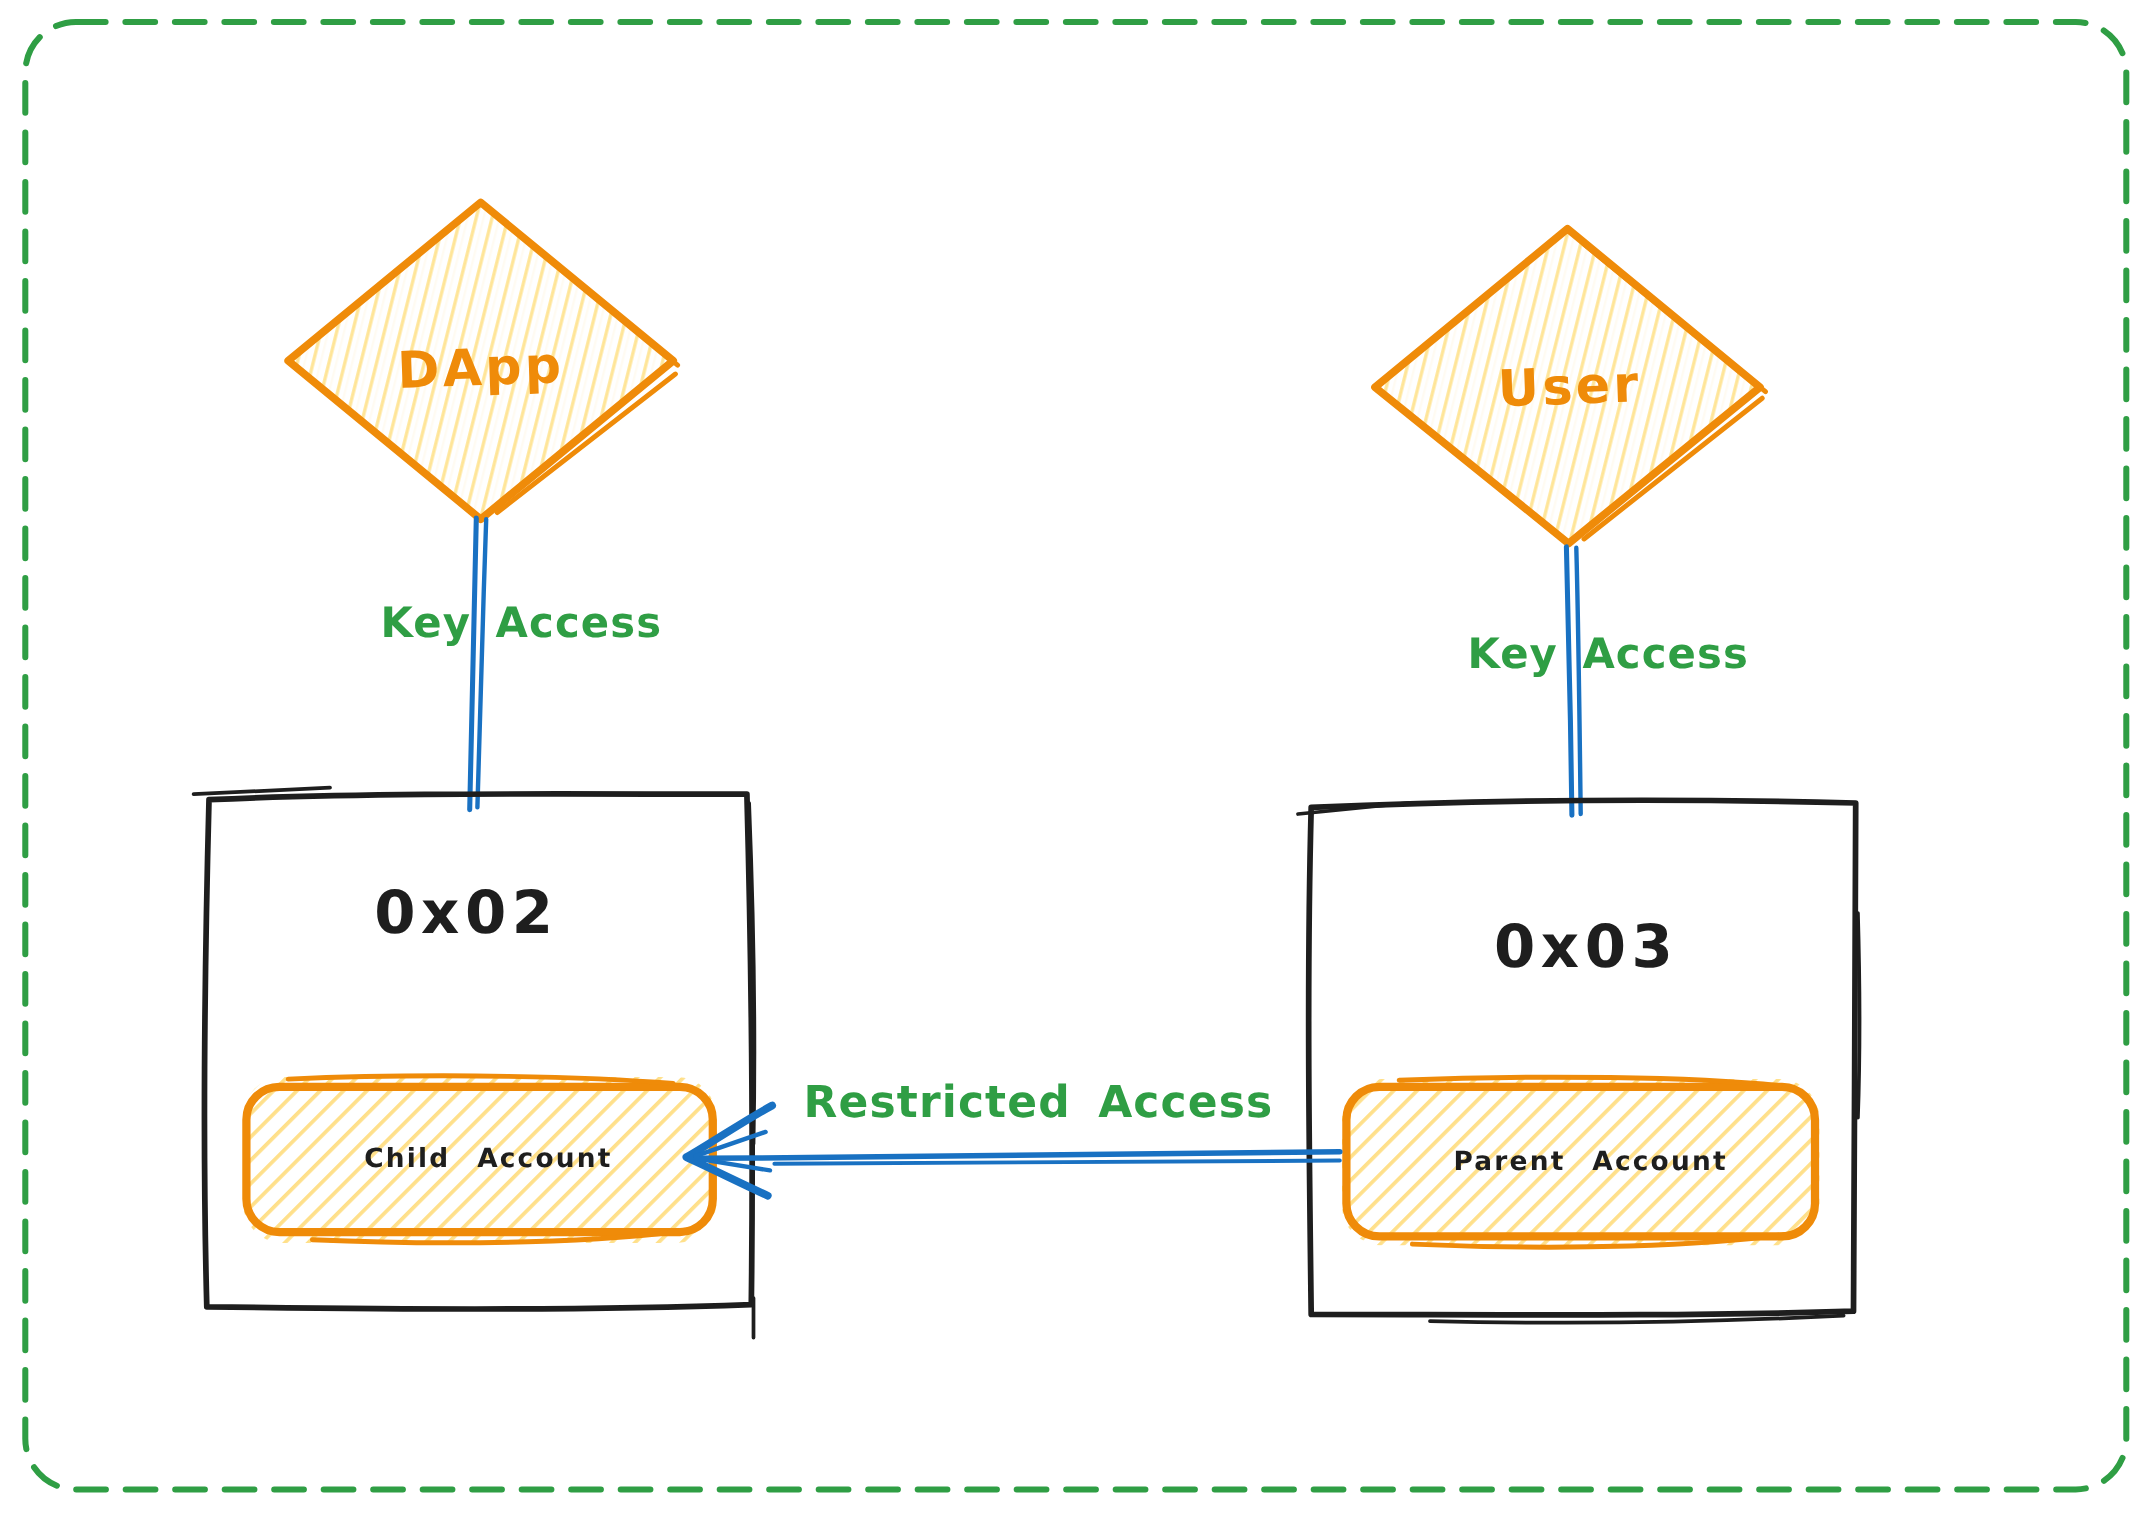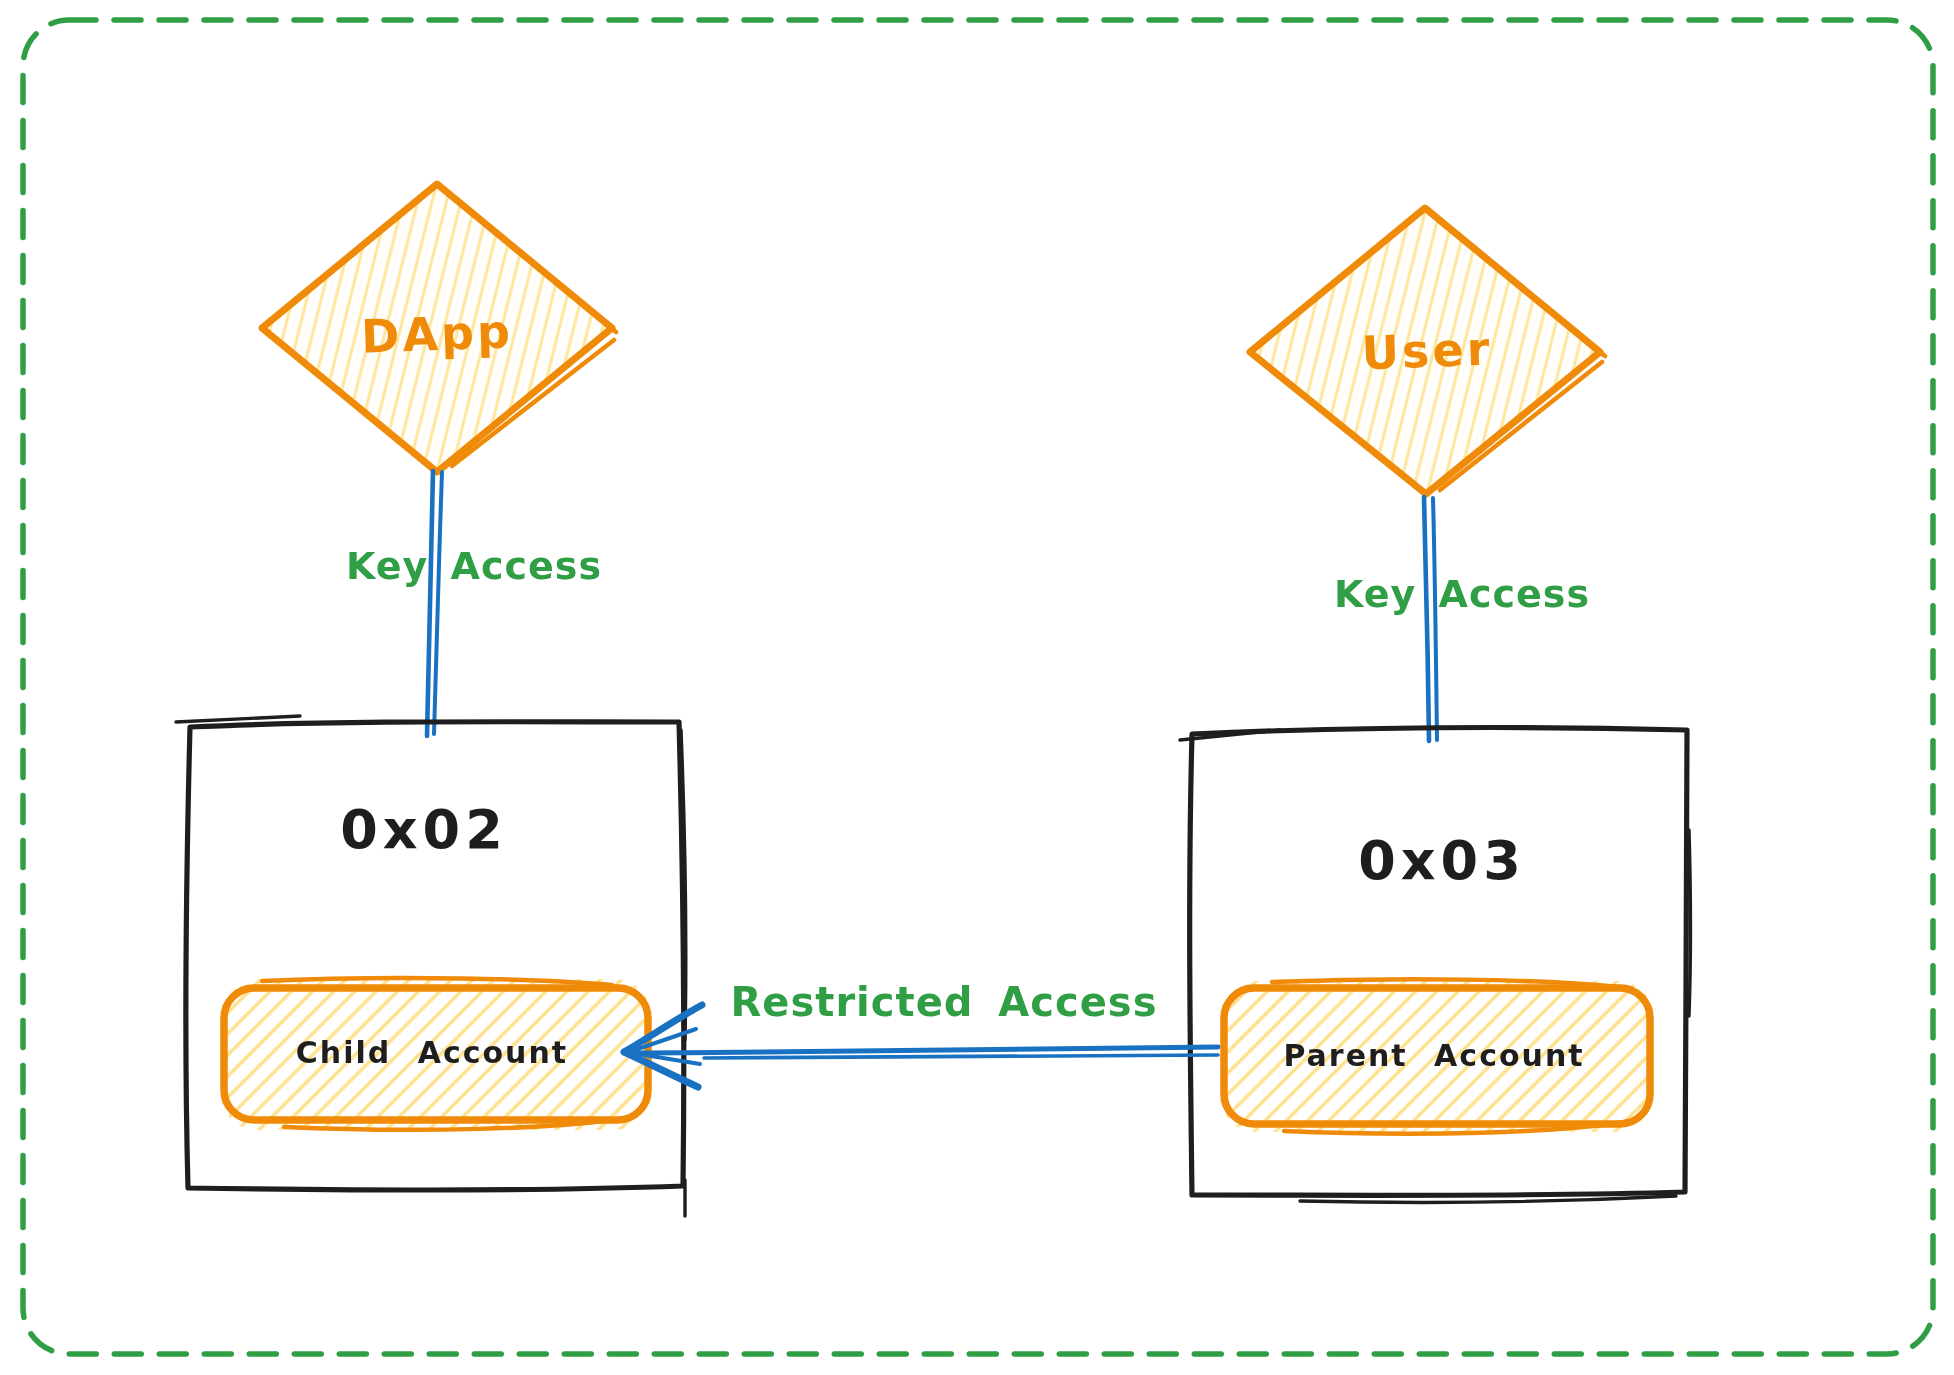--- a/index.html
+++ b/index.html
@@ -19,21 +19,21 @@
     user-select:none;
   }
   .lbl-actor{
     font-size:46px;font-weight:700;color:#ef8b09;letter-spacing:3px;
     transform:translate(-50%,-50%) rotate(-2deg);
   }
   .lbl-addr{
     font-size:54px;font-weight:600;color:#1e1e1e;letter-spacing:5px;margin-top:10px;
   }
   .lbl-account{
-    font-size:30px;font-weight:600;color:#1e1e1e;letter-spacing:2px;word-spacing:14px;
+    font-size:24px;font-weight:600;color:#1e1e1e;letter-spacing:2px;word-spacing:14px;margin-left:12px;
   }
   .lbl-edge{
     font-size:38px;font-weight:600;color:#2f9e44;letter-spacing:1px;word-spacing:8px;
   }
   .lbl-edge-big{
     font-size:40px;font-weight:600;color:#2f9e44;letter-spacing:1px;word-spacing:10px;
   }
 </style>
 </head>
 <body>

